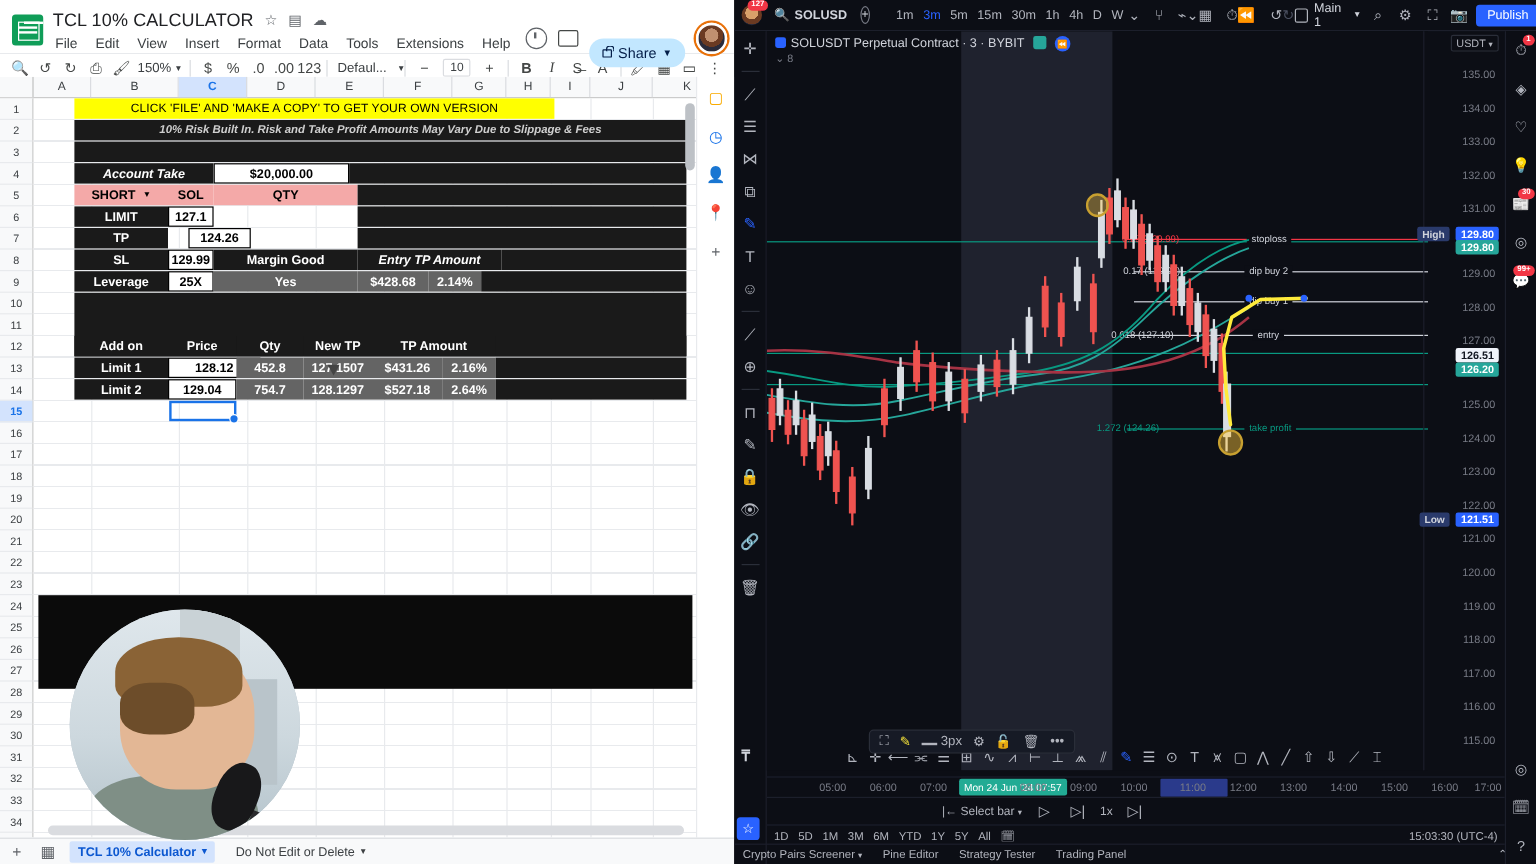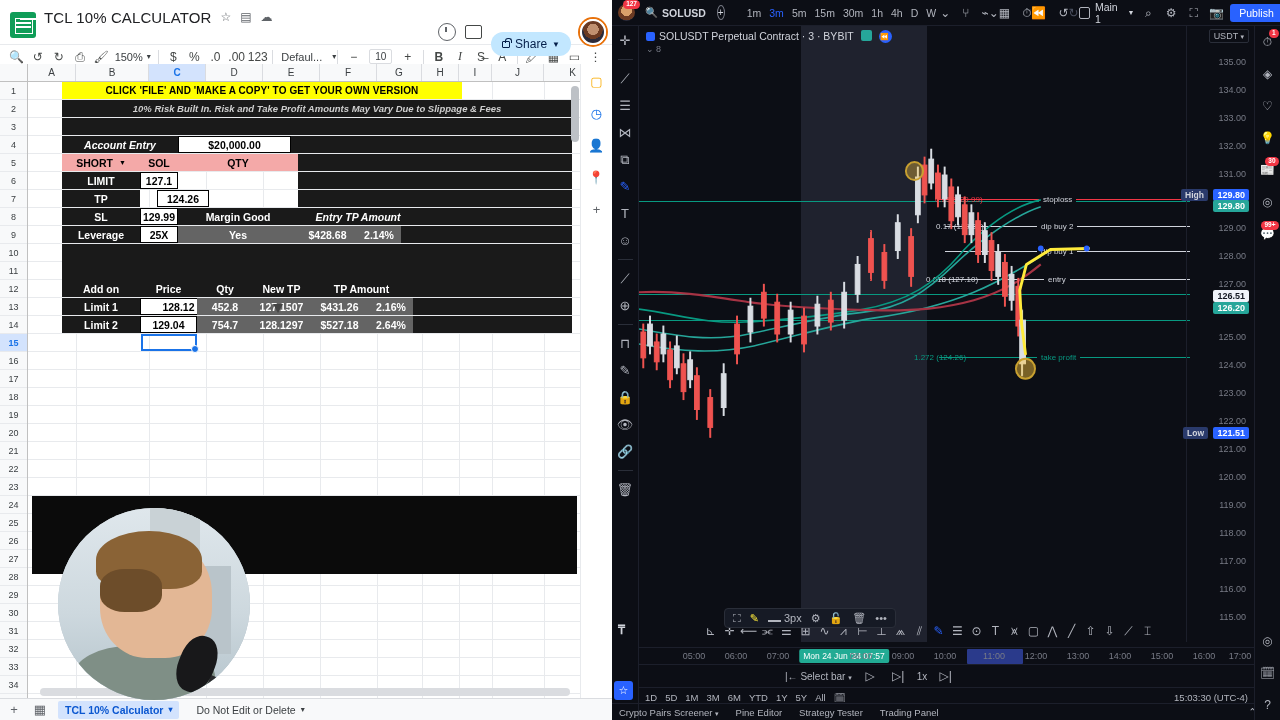--- a/index.html
+++ b/index.html
@@ -63,21 +63,21 @@
   .rowhead { width:28px; flex:none; background:#f8f9fa; border-right:1px solid #c0c0c0;}
   .rh { height:18px; border-bottom:1px solid #e8eaed; font-size:9px; color:#3c4043;
         display:flex;align-items:center;justify-content:center;}
   .rh.sel { background:#d3e3fd; color:#1a73e8; font-weight:bold; }
   .cells { position:relative; flex:1; background:#fff;
      background-image: repeating-linear-gradient(to bottom, transparent 0 17px, #e8eaed 17px 18px);}
   .vline { position:absolute; top:0; bottom:0; width:1px; background:#e8eaed; }
 
   .cell { position:absolute; display:flex; align-items:center; justify-content:center;
           font-size:10.5px; overflow:hidden; white-space:nowrap; }
-  .c-yellow { background:#ffff00; color:#000; font-weight:bold; font-size:10px; letter-spacing:.1px;}
+  .c-yellow { background:#ffff00; color:#000; font-weight:normal; font-size:10px; letter-spacing:.1px;}
   .c-black { background:#1a1a1a; color:#fff; }
   .c-blacki { background:#1a1a1a; color:#cfcfcf; font-style:italic; font-weight:bold; font-size:9.5px;}
   .c-white { background:#fff; color:#000; border:1px solid #000; font-weight:bold; }
   .c-pink { background:#f4a9a8; color:#000; font-weight:bold; }
   .c-gray { background:#646464; color:#fff; font-weight:bold; }
   .c-hdr { background:#1a1a1a; color:#fff; font-weight:bold; }
   .c-hdr-i { background:#1a1a1a; color:#fff; font-weight:bold; font-style:italic; }
   .selbox { position:absolute; border:2px solid #1a73e8; }
   .selbox:after { content:""; position:absolute; right:-4px; bottom:-4px; width:6px;height:6px;
      background:#1a73e8; border:1px solid #fff; border-radius:50%; }
@@ -232,20 +232,31 @@
   <div id="sheets">
 
     <div class="gs-topbar">
       <div class="gs-logo"></div>
       <div class="gs-titlewrap">
         <div class="gs-titlerow">
           <span class="gs-title">TCL 10% CALCULATOR</span>
           <span class="gs-ticon">☆</span>
           <span class="gs-ticon">▤</span>
           <span class="gs-ticon">☁</span>
+        </div>
+        <div class="gs-menubar">
+          <span class="gs-menu">File</span>
+          <span class="gs-menu">Edit</span>
+          <span class="gs-menu">View</span>
+          <span class="gs-menu">Insert</span>
+          <span class="gs-menu">Format</span>
+          <span class="gs-menu">Data</span>
+          <span class="gs-menu">Tools</span>
+          <span class="gs-menu">Extensions</span>
+          <span class="gs-menu">Help</span>
         </div>
       </div>
 
       <div class="gs-topright">
         <span class="gs-hist"></span>
         <span class="gs-comment"></span>
         <span class="gs-share">
           <span class="gs-lock"></span>
           <span>Share</span>
           <span class="gs-caret">▼</span>
@@ -358,21 +369,21 @@
           <div class="vline" style="left:394px"></div>
             <div class="vline" style="left:431px"></div>
           <div class="vline" style="left:464px"></div>
             <div class="vline" style="left:516px"></div>
 
           <div class="cell c-yellow" style="left:34px;top:0px;width:400px;height:17px">CLICK 'FILE' AND 'MAKE A COPY' TO GET YOUR OWN VERSION</div>
 
           <div class="cell c-blacki" style="left:34px;top:18px;width:510px;height:17px">10% Risk Built In. Risk and Take Profit Amounts May Vary Due to Slippage &amp; Fees</div>
           <div class="cell c-black" style="left:34px;top:36px;width:510px;height:17px"></div>
 
-          <div class="cell c-hdr-i" style="left:34px;top:54px;width:116px;height:17px">Account Entry</div>
+          <div class="cell c-hdr-i" style="left:34px;top:54px;width:116px;height:17px">Account Take</div>
           <div class="cell c-white" style="left:150px;top:54px;width:113px;height:17px">$20,000.00</div>
           <div class="cell c-black" style="left:263px;top:54px;width:281px;height:17px"></div>
 
           <div class="cell c-pink" style="left:34px;top:72px;width:78px;height:17px">
             <span>SHORT</span>
             <span style="font-size:7px;margin-left:6px">▼</span>
           </div>
           <div class="cell c-pink" style="left:112px;top:72px;width:38px;height:17px">SOL</div>
           <div class="cell c-pink" style="left:150px;top:72px;width:120px;height:17px">QTY</div>
           <div class="cell c-black" style="left:270px;top:72px;width:274px;height:17px"></div>

